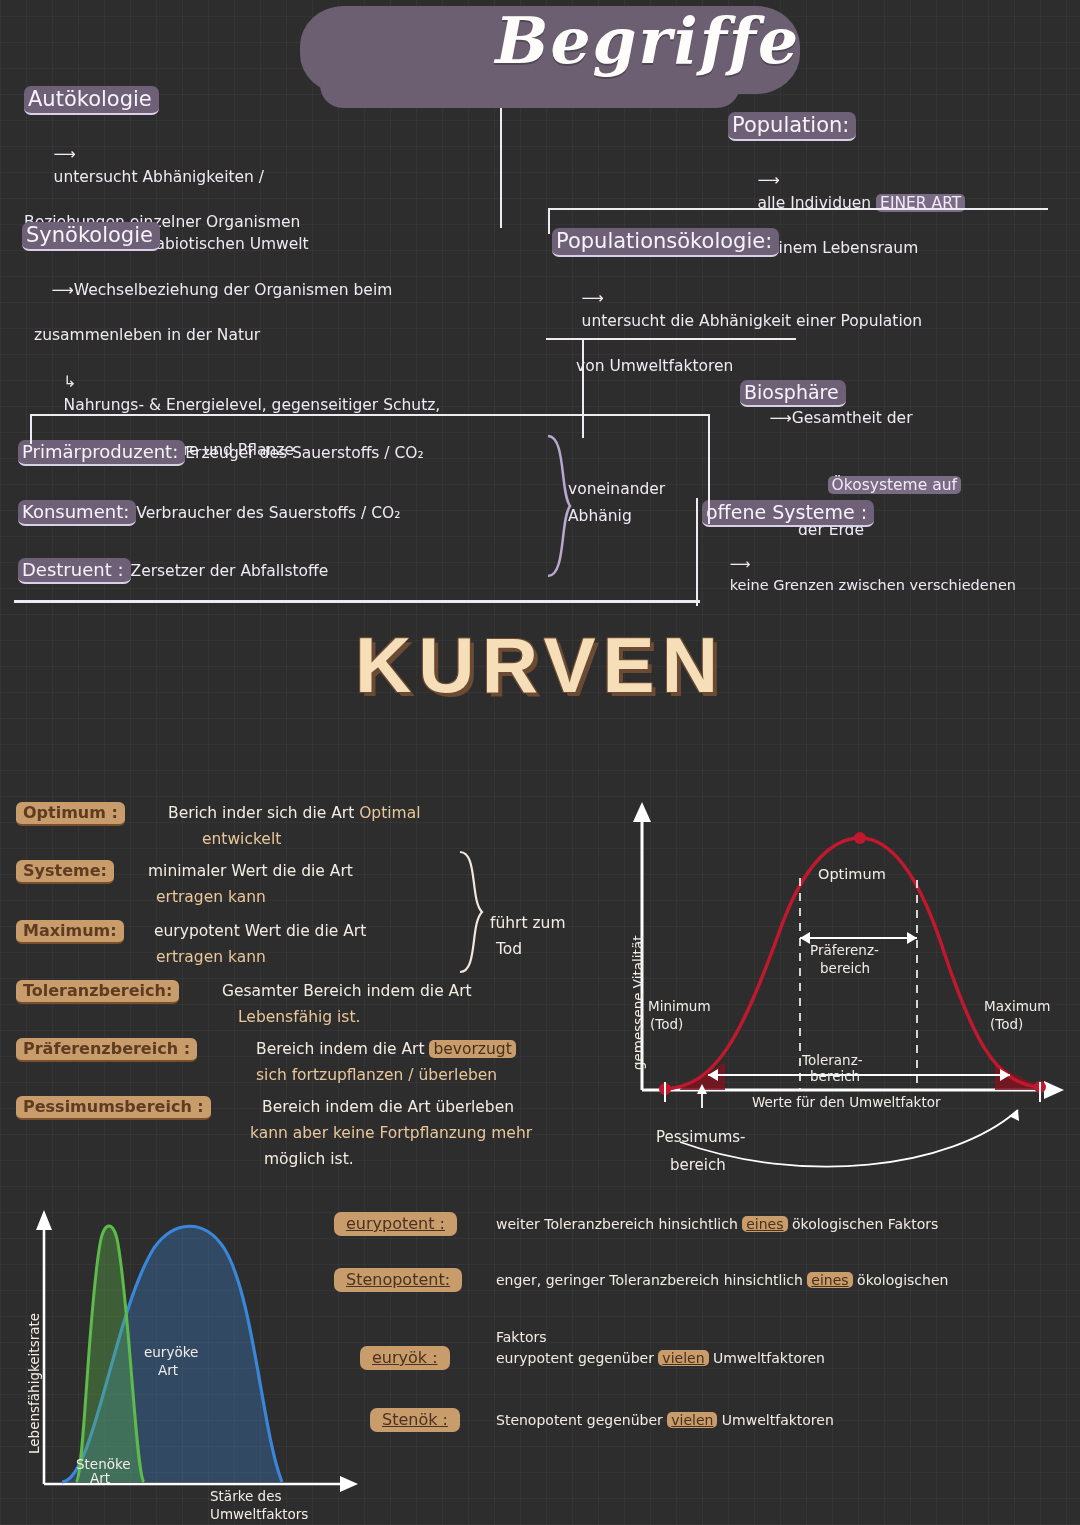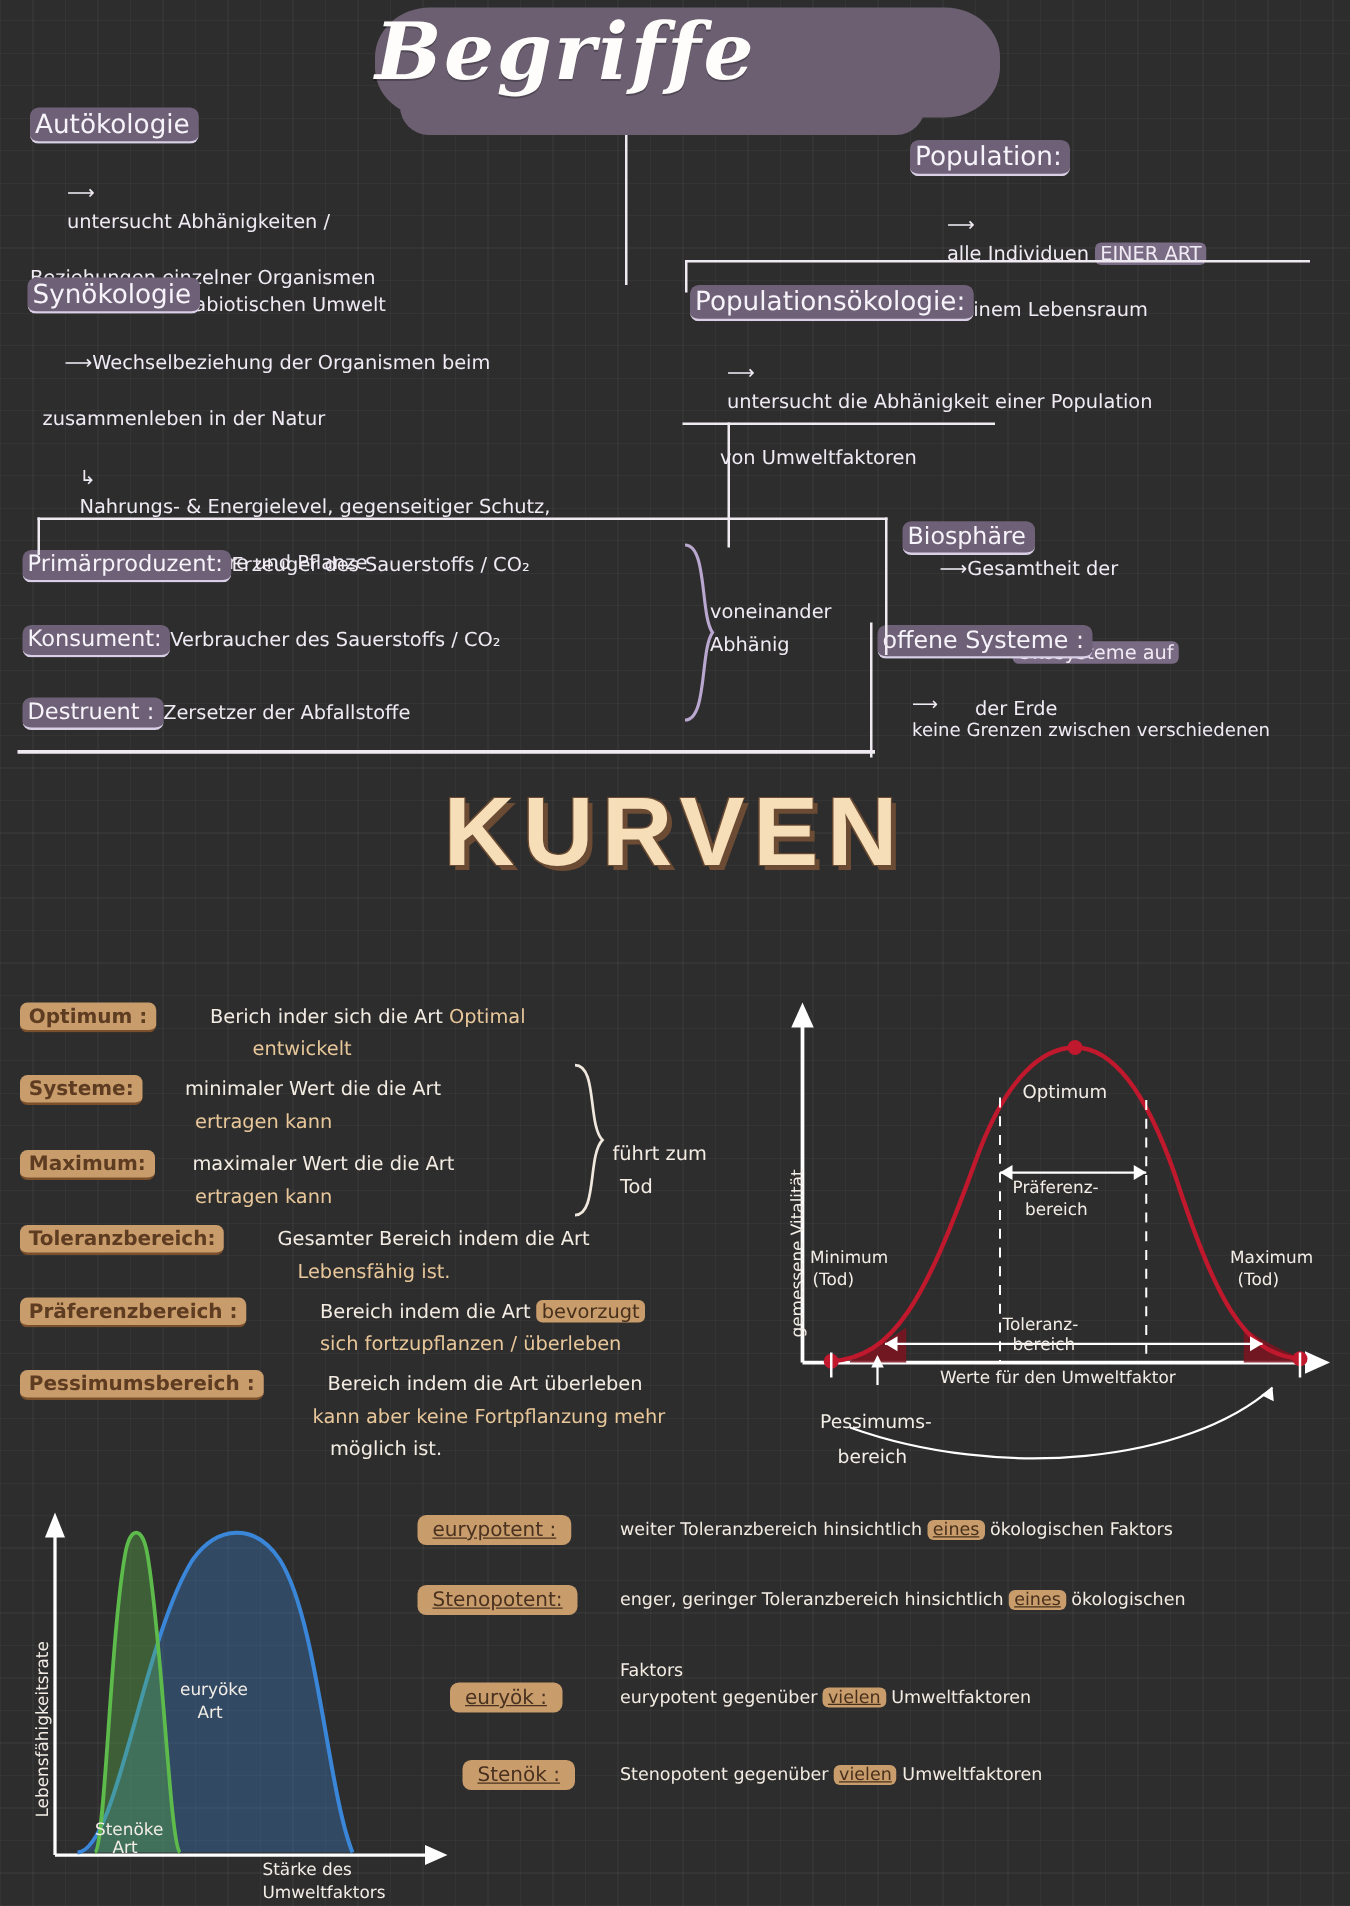--- a/index.html
+++ b/index.html
@@ -35,21 +35,21 @@
   }
   .begriffe-blob:after {
     content: "";
     position: absolute;
     left: 20px; top: 56px; width: 420px; height: 46px;
     background: #6f6275;
     border-radius: 40px;
   }
   .begriffe-text {
     left: 300px; top: 4px; width: 500px;
-    text-align: left;
+    text-align: right;
     font-family: "DejaVu Serif", serif;
     font-style: italic;
     font-weight: bold;
     font-size: 63px;
     letter-spacing: 2px;
     color: #fffdfb;
     text-shadow: 0 2px 0 rgba(0,0,0,0.25);
   }
 
   
@@ -179,21 +179,21 @@
 
   <div class="abs" style="left:552px; top:228px;">
     <div class="hd hl-purple">Populationsökologie:</div>
     <div class="hw" style="margin-top:8px;">
       <span class="arrow">⟶</span>
       <span>untersucht die Abhänigkeit einer Population</span>
     </div>
     <div class="hw" style="padding-left:24px;">von Umweltfaktoren</div>
   </div>
 
-  <div class="abs" style="left:722px; top:380px;margin-top:37px;">
+  <div class="abs" style="left:740px; top:380px;">
     <span class="hd hl-purple" style="font-size:19px;">Biosphäre</span>
     <span class="hw" style="display:inline;">
       <span class="arrow">⟶</span><span>Gesamtheit der</span>
     </span>
     <div class="hw" style="padding-left:58px;">
       <span class="inline-hl">Ökosysteme auf</span>
     </div>
     <div class="hw" style="padding-left:58px;">der Erde</div>
   </div>
 
@@ -245,21 +245,21 @@
     </div>
 
     <div style="position:relative; height:60px;">
       <span class="term">Systeme:</span>
       <span class="tdesc" style="position:absolute; left:132px; top:2px;">minimaler Wert die die Art</span>
       <span class="tdesc tan-txt" style="position:absolute; left:140px; top:28px;">ertragen kann</span>
     </div>
 
     <div style="position:relative; height:60px;">
       <span class="term">Maximum:</span>
-      <span class="tdesc" style="position:absolute; left:138px; top:2px;">maximaler Wert die die Art</span>
+      <span class="tdesc" style="position:absolute; left:138px; top:2px;">eurypotent Wert die die Art</span>
       <span class="tdesc tan-txt" style="position:absolute; left:140px; top:28px;">ertragen kann</span>
     </div>
 
     <div style="position:relative; height:58px;">
       <span class="term">Toleranzbereich:</span>
       <span class="tdesc" style="position:absolute; left:206px; top:2px;">Gesamter Bereich indem die Art</span>
       <span class="tdesc tan-txt" style="position:absolute; left:222px; top:28px;">Lebensfähig ist.</span>
     </div>
 
     <div style="position:relative; height:58px;">

